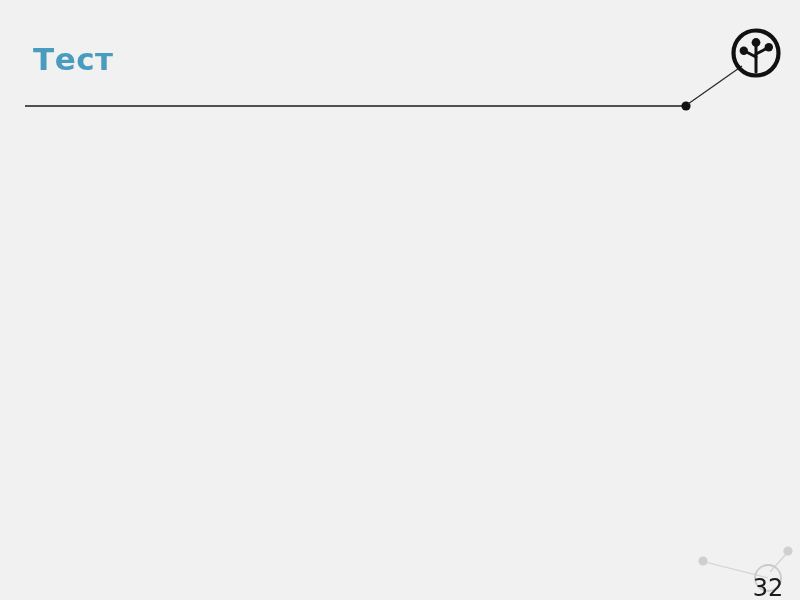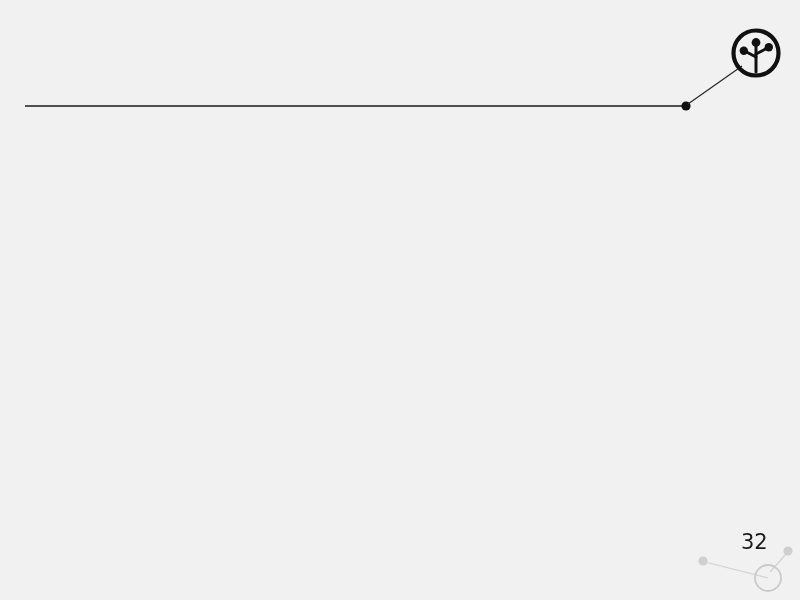--- a/index.html
+++ b/index.html
@@ -77,34 +77,36 @@
     position: absolute;
     left: 690px;
     top: 540px;
     width: 110px;
     height: 60px;
   }
 
   #page-number {
     position: absolute;
     left: 741px;
-    top: 535px;
+    top: 580px;
     width: 54px;
+    text-align: center;
     font-family: "DejaVu Sans", sans-serif;
-    font-size: 21px;
+    font-size: 24px;
     color: #1a1a1a;
     line-height: 0.72;
     letter-spacing: 0px;
   }
 </style>
 </head>
 <body>
 
 <div id="slide">
 
+  <div id="slide-title">Тест</div>
 
   <svg id="header-rule-svg" viewBox="0 0 800 140">
     <line x1="25" y1="106" x2="686" y2="106" stroke="#1a1a1a" stroke-width="1.6"></line>
     <circle cx="686" cy="106" r="4.6" fill="#111111"></circle>
     <line x1="688" y1="104" x2="742" y2="66" stroke="#2a2a2a" stroke-width="1.3"></line>
   </svg>
 
   <svg id="logo-mark" viewBox="0 0 54 54">
     <circle cx="27" cy="27" r="22.5" fill="none" stroke="#111111" stroke-width="4.2"></circle>
     <g stroke="#111111" stroke-width="3" stroke-linecap="round" fill="#111111">

